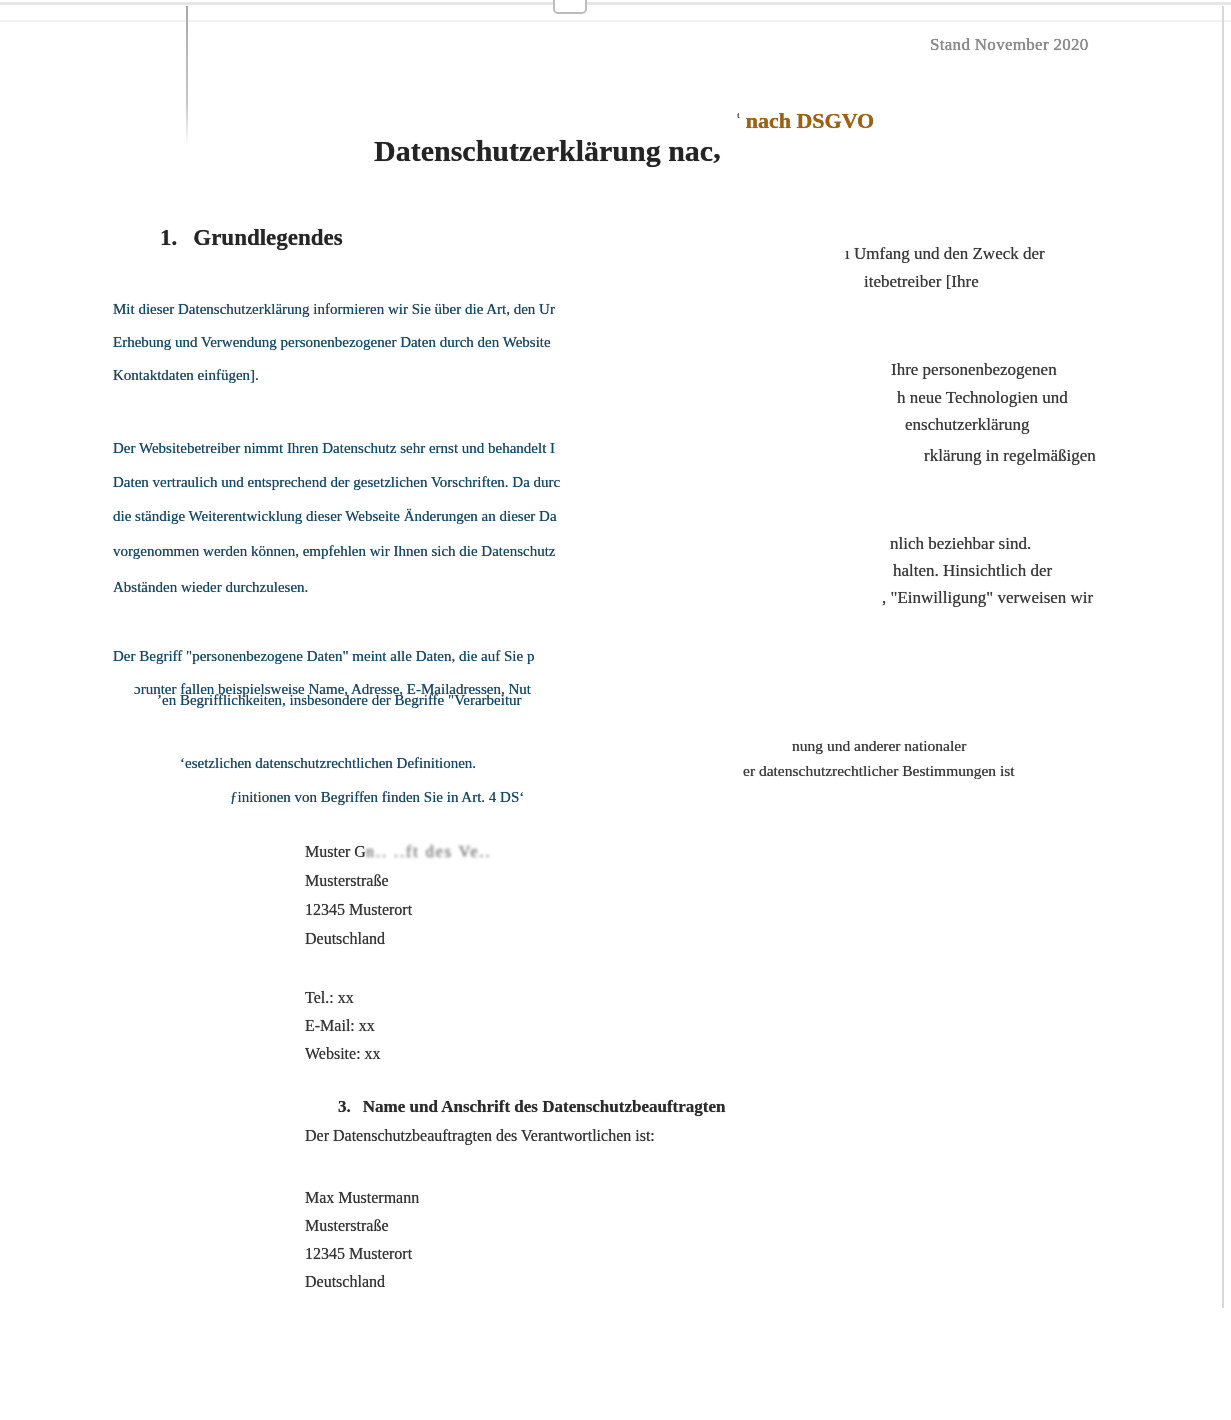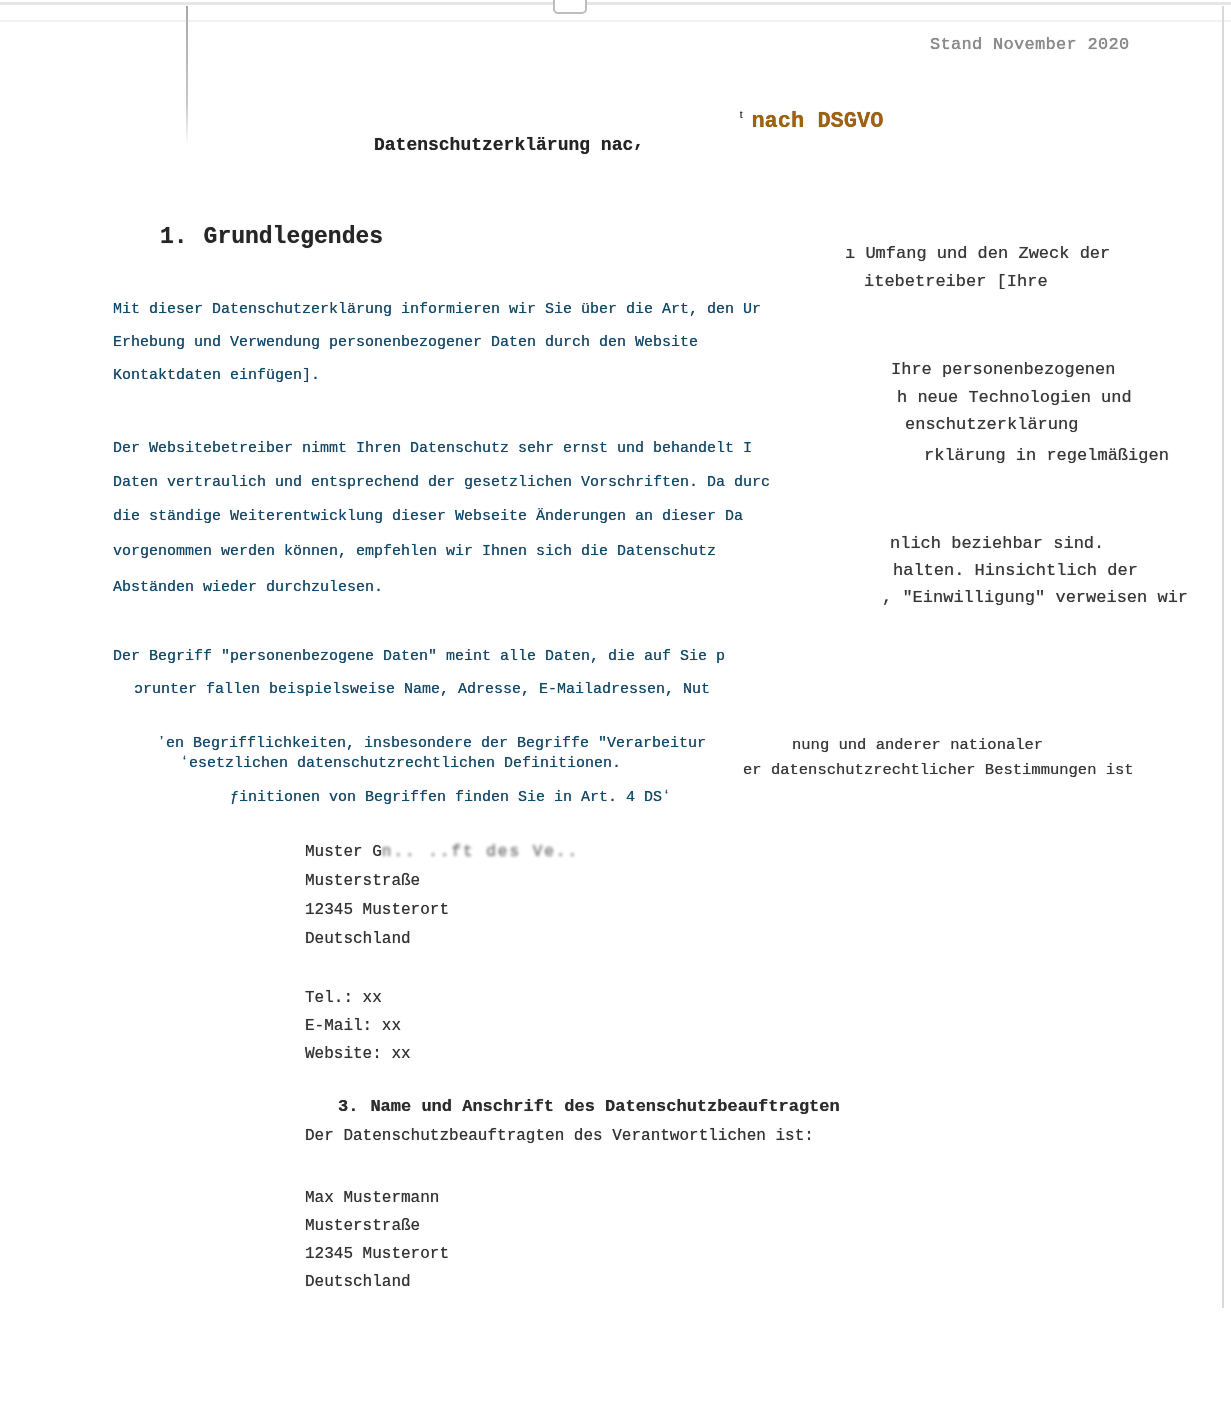--- a/index.html
+++ b/index.html
@@ -1,27 +1,27 @@
 <!DOCTYPE html>
 <html><head>
 <meta charset="utf-8">
 <style>
   html,body{margin:0;padding:0;background:#ffffff;}
   .page{
     position:relative;
     width:1231px;height:1308px;
     background:#ffffff;
     overflow:hidden;
-    font-family:Liberation Mono, monospace;
+    font-family:Liberation Serif, serif;
     color:#2e2e2e;
   }
   .abs{position:absolute;white-space:nowrap;line-height:1;}
   .fuzz{text-shadow:0 0 0.7px rgba(45,45,45,0.75);}
   .status{font-size:17px;color:#8c8c8c;letter-spacing:0.3px;}
-  .doc-title{font-size:18px;font-weight:bold;color:#242424;}
+  .doc-title{font-size:30px;font-weight:bold;color:#242424;}
   .ghost-title{font-size:22px;font-weight:bold;color:#a16207;text-align:right;}
   .ghost-title-mark{font-size:14px;vertical-align:6px;margin-right:6px;}
   .h1{font-size:23px;font-weight:bold;color:#262626;}
   .h1 .num{margin-right:16px;}
   .body-line{font-size:15px;color:#0c4a6e;}
   .ghost-line{font-size:17px;color:#383838;}
   .ghost-line.small{font-size:15.5px;}
   .addr-line{font-size:16px;color:#333333;}
   .h3{font-size:17px;font-weight:bold;color:#2b2b2b;}
   .h3 .num{margin-right:12px;}
@@ -77,21 +77,21 @@
   <div class="abs body-line fuzz" style="left:113px;top:509px;">die ständige Weiterentwicklung dieser Webseite Änderungen an dieser Da</div>
   <div class="abs body-line fuzz" style="left:113px;top:544px;">vorgenommen werden können, empfehlen wir Ihnen sich die Datenschutz</div>
   <div class="abs body-line fuzz" style="left:113px;top:580px;">Abständen wieder durchzulesen.</div>
 
   <div class="abs ghost-line fuzz" style="left:890px;top:535px;">nlich beziehbar sind.</div>
   <div class="abs ghost-line fuzz" style="left:893px;top:562px;">halten. Hinsichtlich der</div>
   <div class="abs ghost-line fuzz" style="left:882px;top:589px;">, "Einwilligung" verweisen wir</div>
 
   <div class="abs body-line fuzz" style="left:113px;top:649px;">Der Begriff "personenbezogene Daten" meint alle Daten, die auf Sie p</div>
   <div class="abs body-line fuzz" style="left:134px;top:682px;">ɔrunter fallen beispielsweise Name, Adresse, E-Mailadressen, Nut</div>
-  <div class="abs body-line fuzz" style="left:157px;top:736px;">ʼen Begrifflichkeiten, insbesondere der Begriffe "Verarbeitur</div>
+  <div class="abs body-line fuzz" style="left:157px;top:693px;">ʼen Begrifflichkeiten, insbesondere der Begriffe "Verarbeitur</div>
   <div class="abs body-line fuzz" style="left:180px;top:756px;">ʻesetzlichen datenschutzrechtlichen Definitionen.</div>
   <div class="abs body-line fuzz" style="left:230px;top:790px;">ƒinitionen von Begriffen finden Sie in Art. 4 DSʻ</div>
 
   <div class="abs ghost-line small fuzz" style="left:792px;top:738px;">nung und anderer nationaler</div>
   <div class="abs ghost-line small fuzz" style="left:743px;top:763px;">er datenschutzrechtlicher Bestimmungen ist</div>
 
   <div class="abs addr-line fuzz" style="left:305px;top:844px;">
     <span>Muster G</span><span class="smudge">n.. ..ft des Ve..</span>
   </div>
   <div class="abs addr-line fuzz" style="left:305px;top:873px;">Musterstraße</div>

